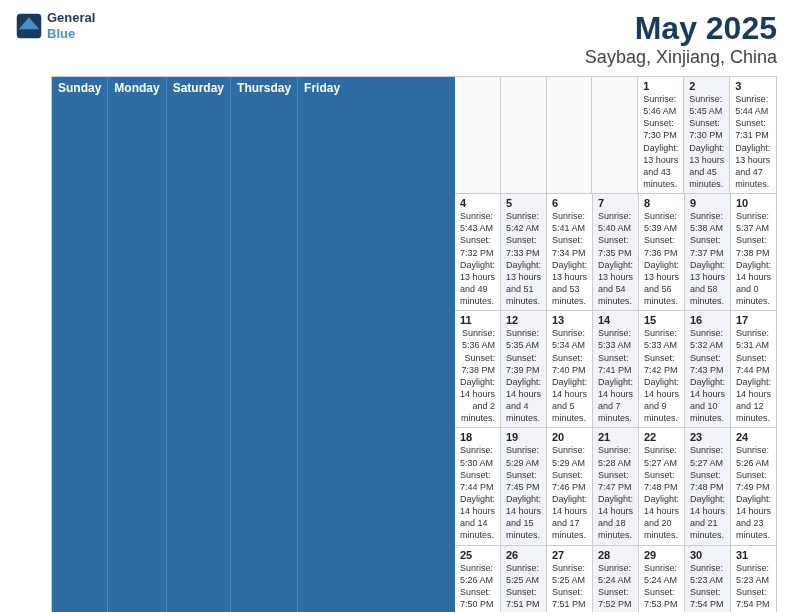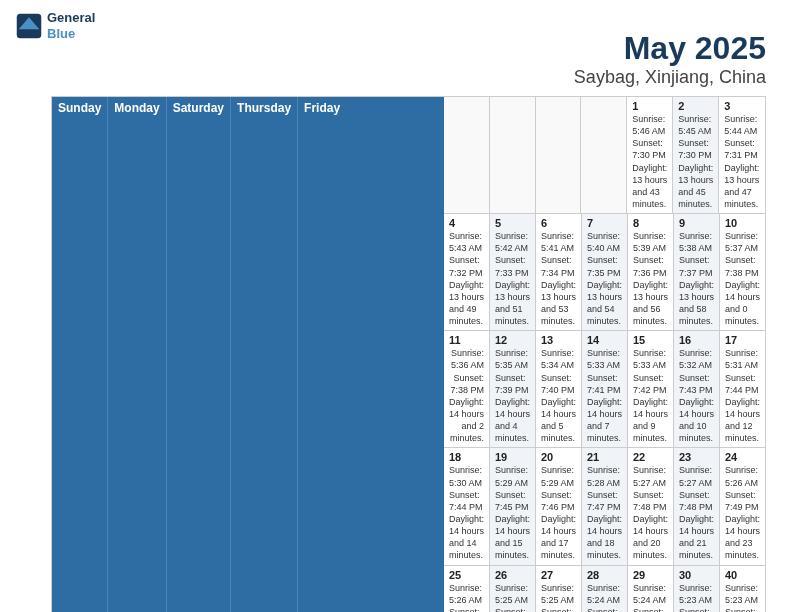--- a/index.html
+++ b/index.html
@@ -6,21 +6,21 @@
     body {
       width: 792px;
       height: 612px;
       font-family: Arial, Helvetica, sans-serif;
       background: #fff;
       overflow: hidden;
     }
     .page {
       width: 792px;
       height: 467px;
-      padding: 10px 26px 10px 15px;
+      padding: 10px 15px 10px 15px;
       display: flex;
       flex-direction: column;
     }
     .header {
       display: flex;
       justify-content: space-between;
       align-items: flex-start;
       margin-bottom: 8px;
     }
     .logo {
@@ -36,21 +36,20 @@
     }
     .logo-text span {
       color: #4a90c4;
     }
     .logo-icon {
       width: 28px;
       height: 28px;
     }
     .title-block {
       text-align: right;
-      margin-top: 20px;
     }
     .main-title {
       font-size: 32px;
       font-weight: bold;
       color: #1a3a5c;
     }
     .subtitle {
       font-size: 18px;
       color: #444;
     }
@@ -360,21 +359,21 @@
 and 29 minutes.</div>
           </div>
           <div class="cal-cell shaded">
             <span class="day-num">30</span>
             <div class="cell-text" style="white-space: pre-line;">Sunrise: 5:23 AM
 Sunset: 7:54 PM
 Daylight: 14 hours
 and 30 minutes.</div>
           </div>
           <div class="cal-cell">
-            <span class="day-num">40</span>
+            <span class="day-num">31</span>
             <div class="cell-text" style="white-space: pre-line;">Sunrise: 5:23 AM
 Sunset: 7:54 PM
 Daylight: 14 hours
 and 31 minutes.</div>
           </div>
         </div>
       </div>
   </div>
 </div>
 

